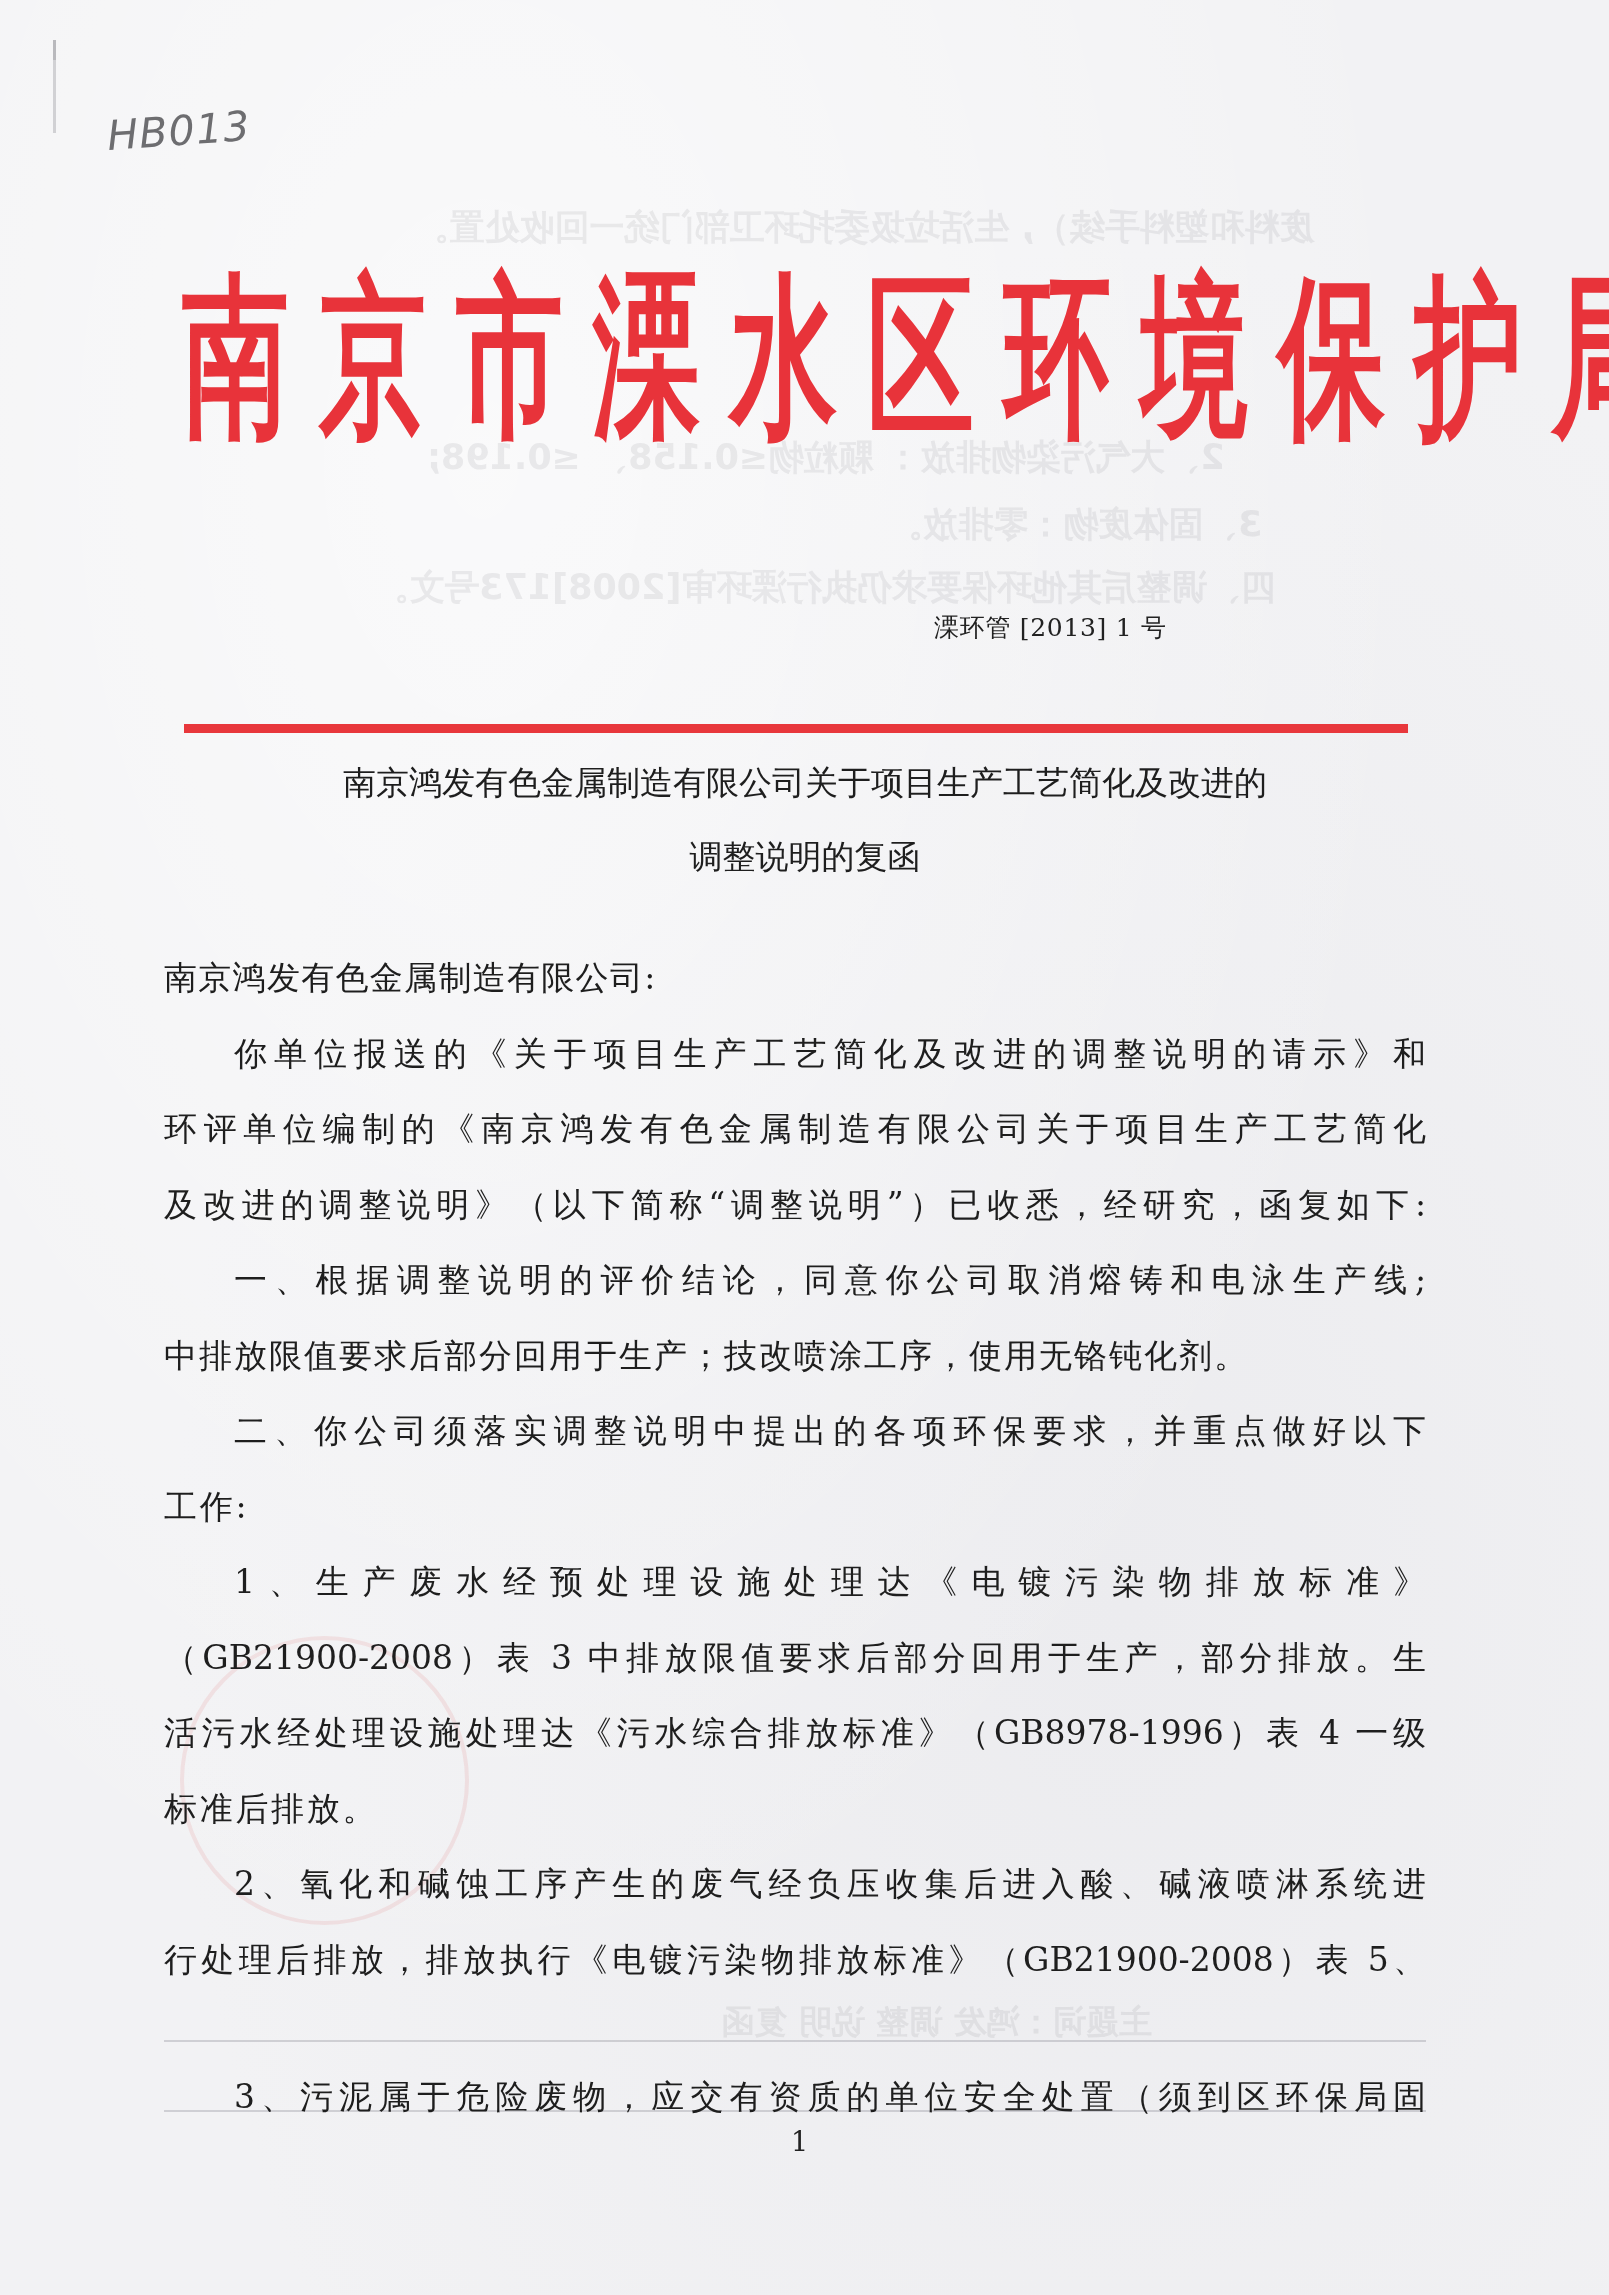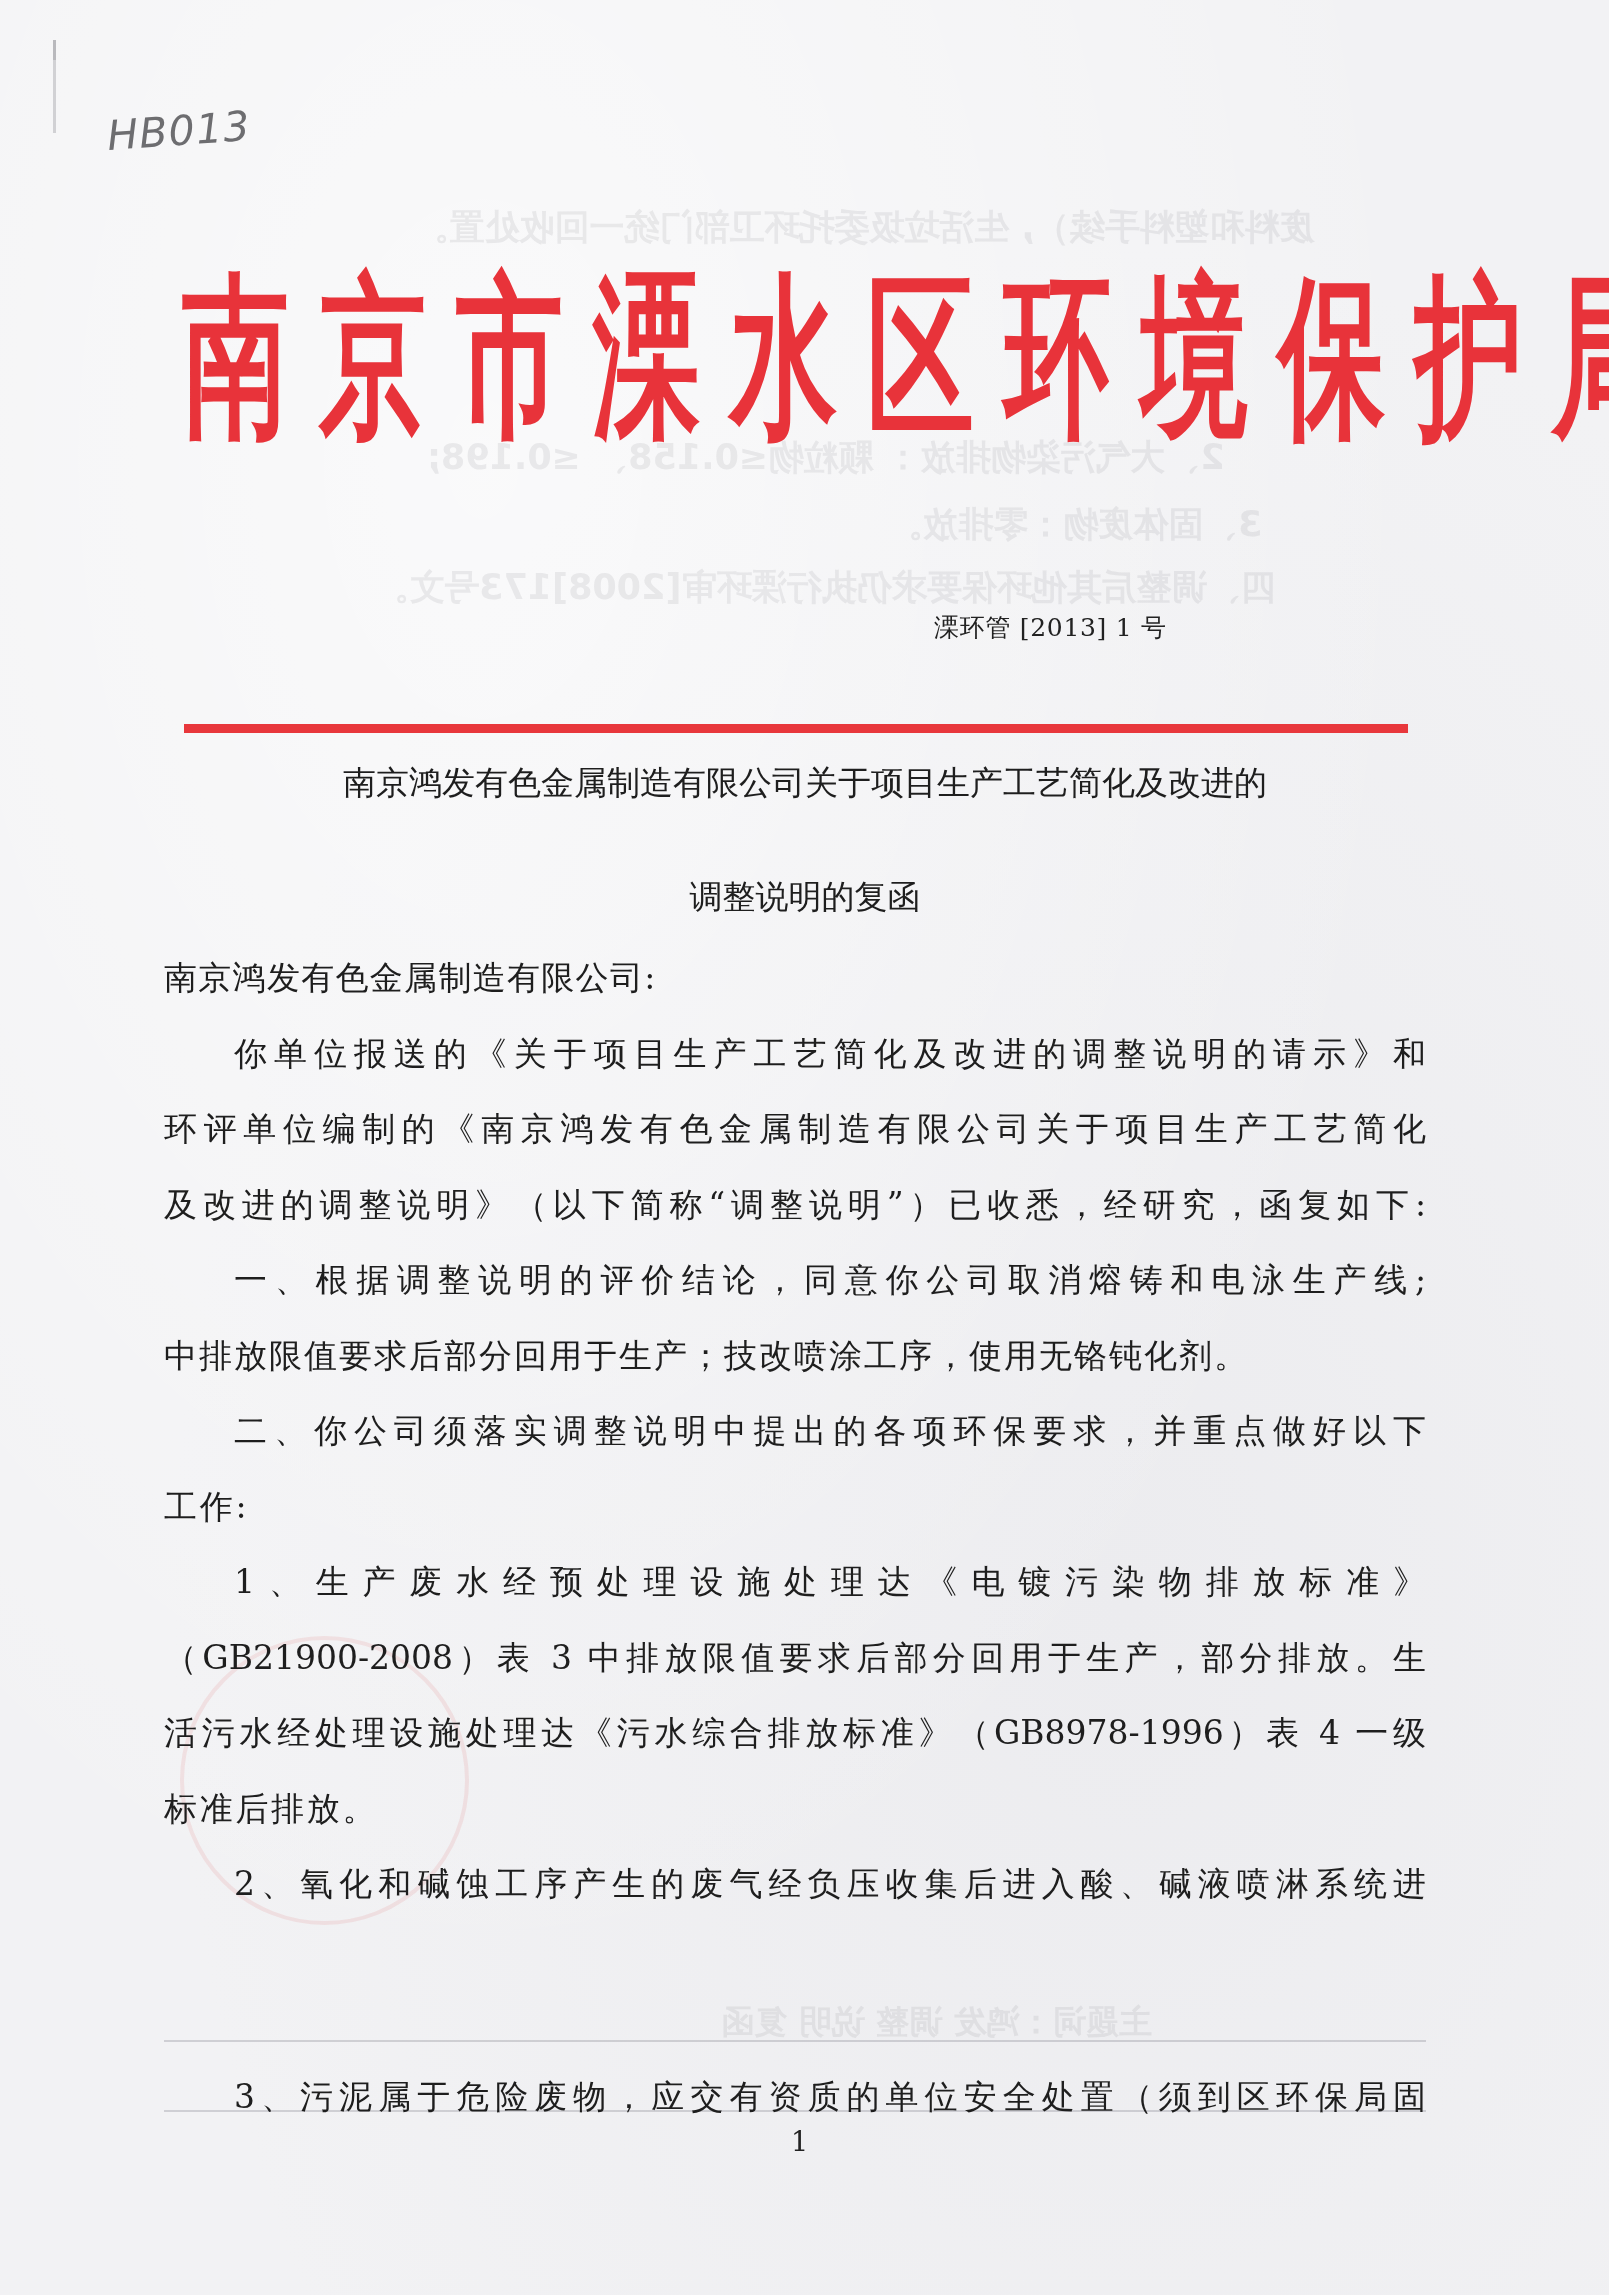--- a/index.html
+++ b/index.html
@@ -168,38 +168,39 @@
     <span>保</span>
     <span>护</span>
     <span>局</span>
   </div>
 
   <div class="doc-number">溧环管 [2013] 1 号</div>
 
   <div class="red-rule"></div>
 
   <div class="title-line" style="top:761px;">南京鸿发有色金属制造有限公司关于项目生产工艺简化及改进的</div>
-  <div class="title-line" style="top:835px;margin-top:40px;">调整说明的复函</div>
+  <div class="title-line" style="top:835px;">调整说明的复函</div>
 
   <div class="line indent justify" style="top:1032px;">你单位报送的《关于项目生产工艺简化及改进的调整说明的请示》和</div>
 
   <div class="line" style="top:956px;letter-spacing:1.3px;">南京鸿发有色金属制造有限公司:</div>
   <div class="line justify" style="top:1107px;">环评单位编制的《南京鸿发有色金属制造有限公司关于项目生产工艺简化</div>
   <div class="line justify" style="top:1183px;">及改进的调整说明》（以下简称“调整说明”）已收悉，经研究，函复如下:</div>
 
   <div class="line indent justify" style="top:1258px;">一、根据调整说明的评价结论，同意你公司取消熔铸和电泳生产线;</div>
   <div class="line" style="top:1334px;letter-spacing:2px;">中排放限值要求后部分回用于生产；技改喷涂工序，使用无铬钝化剂。</div>
 
   <div class="line indent justify" style="top:1409px;">二、你公司须落实调整说明中提出的各项环保要求，并重点做好以下</div>
   <div class="line" style="top:1485px;">工作:</div>
 
   <div class="line indent justify" style="top:1560px;">1、生产废水经预处理设施处理达《电镀污染物排放标准》</div>
   <div class="line justify" style="top:1636px;">（GB21900-2008）表 3 中排放限值要求后部分回用于生产，部分排放。生</div>
   <div class="line justify" style="top:1711px;">活污水经处理设施处理达《污水综合排放标准》（GB8978-1996）表 4 一级</div>
   <div class="line" style="top:1787px;">标准后排放。</div>
 
   <div class="line indent justify" style="top:1862px;">2、氧化和碱蚀工序产生的废气经负压收集后进入酸、碱液喷淋系统进</div>
+  <div class="line justify" style="top:1938px;">行处理后排放，排放执行《电镀污染物排放标准》（GB21900-2008）表 5、</div>
 
   <div class="line indent justify" style="top:2075px;">3、污泥属于危险废物，应交有资质的单位安全处置（须到区环保局固</div>
 
   <div class="page-number">1</div>
 </div>
 
 
 </body></html>

